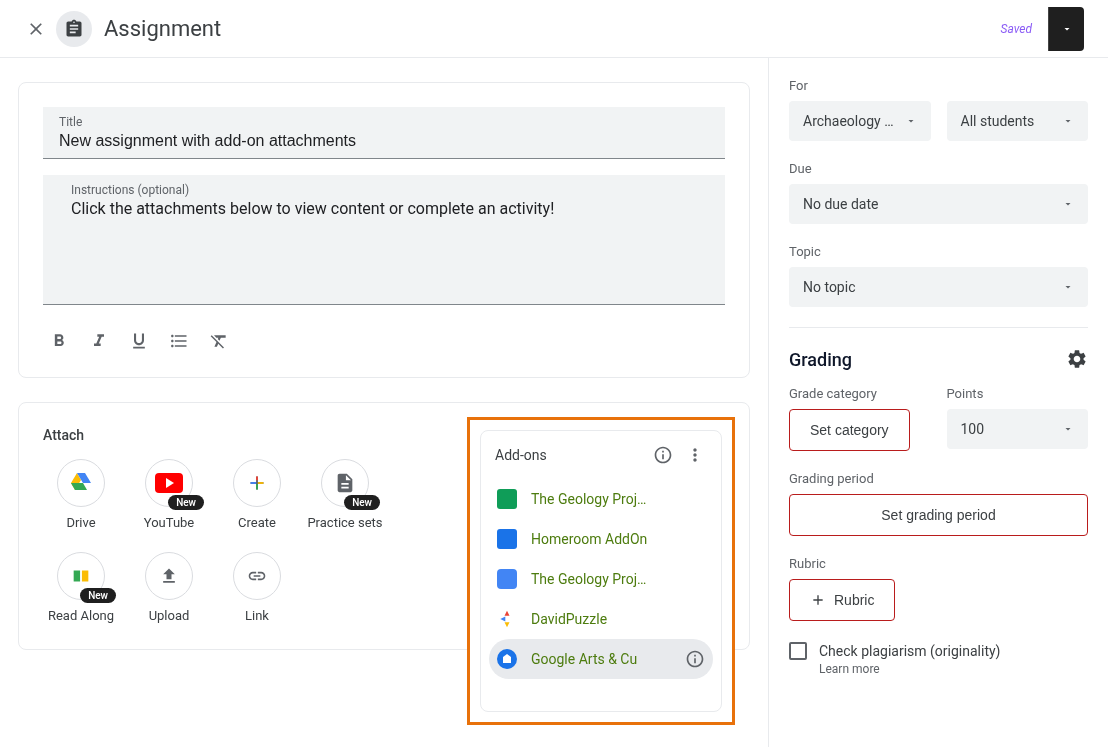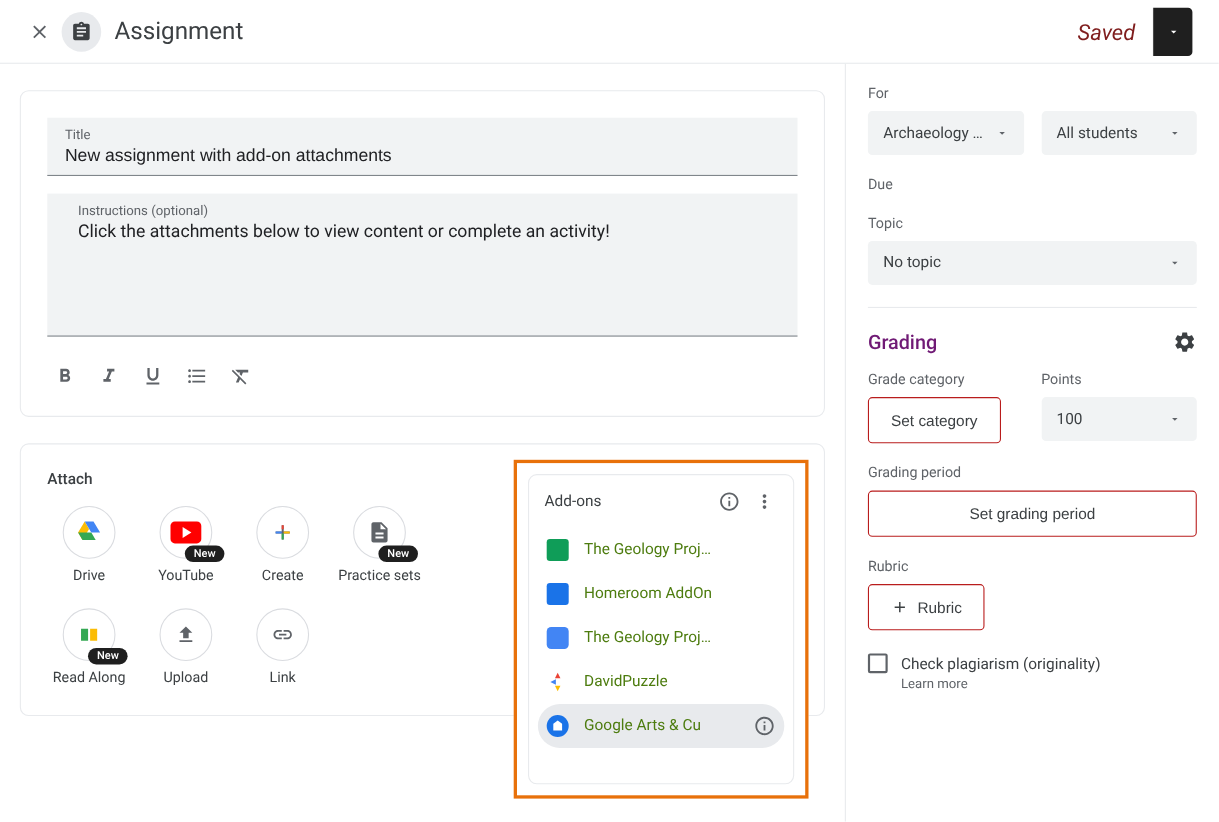--- a/index.html
+++ b/index.html
@@ -4,21 +4,21 @@
   <style>
     * { box-sizing: border-box; margin: 0; padding: 0; }
     body { font-family: 'Google Sans', Roboto, Arial, sans-serif; color: #3c4043; background: #fff; width: 1108px; height: 747px; overflow: hidden; }
     
     
     .header { display: flex; align-items: center; height: 58px; padding: 0 24px; border-bottom: 1px solid #e8eaed; }
     .close-btn { width: 24px; height: 24px; display: flex; align-items: center; justify-content: center; cursor: pointer; color: #5f6368; margin-right: 8px; }
     .assignment-icon { width: 36px; height: 36px; border-radius: 50%; background: #e8eaed; display: flex; align-items: center; justify-content: center; margin-right: 12px; }
     .assignment-icon svg { fill: #5f6368; }
     .header-title { font-size: 22px; color: #3c4043; font-weight: 400; flex: 1; }
-    .saved-text { font-style: italic; color: #7f1d1d; font-size: 20px; margin-right: 16px; }
+    .saved-text { font-style: italic; color: #8b5cf6; font-size: 12px; margin-right: 16px; }
     .assign-btn { background: #1f1f1f; color: #fff; border: none; padding: 0 22px; height: 44px; font-size: 14px; font-weight: 500; border-radius: 4px 0 0 4px; cursor: pointer; }
     .assign-dropdown { background: #1f1f1f; color: #fff; border: none; border-left: 1px solid #444; width: 36px; height: 44px; display: flex; align-items: center; justify-content: center; border-radius: 0 4px 4px 0; cursor: pointer; }
     
     
     .main { display: flex; height: calc(100% - 58px); }
     .left-col { flex: 1; padding: 24px 18px; overflow-y: auto; }
     .right-col { width: 340px; border-left: 1px solid #e8eaed; padding: 20px; overflow-y: auto; }
     
     
     .card { border: 1px solid #e8eaed; border-radius: 8px; padding: 24px; margin-bottom: 24px; background: #fff; }
@@ -61,21 +61,21 @@
     .sidebar-section { margin-bottom: 20px; }
     .sidebar-label { font-size: 13px; color: #5f6368; margin-bottom: 8px; display: block; }
     .sidebar-row { display: flex; gap: 16px; }
     .select-box { background: #f1f3f4; padding: 12px 14px; border-radius: 4px; display: flex; align-items: center; justify-content: space-between; cursor: pointer; flex: 1; font-size: 14px; color: #3c4043; }
     .select-box .arrow { color: #5f6368; }
     .select-box.truncate span:first-child { white-space: nowrap; overflow: hidden; text-overflow: ellipsis; max-width: 100px; }
     
     .divider { border: none; border-top: 1px solid #e8eaed; margin: 20px 0; }
     
     .grading-header { display: flex; align-items: center; justify-content: space-between; margin-bottom: 16px; }
-    .grading-title { font-size: 18px; font-weight: 500; color: #701a75; }
+    .grading-title { font-size: 18px; font-weight: 500; color: #0f172a; }
     .gear-icon { color: #3c4043; cursor: pointer; }
     
     .outline-btn { border: 1px solid #b91c1c; background: #fff; padding: 12px 20px; border-radius: 4px; font-size: 14px; color: #3c4043; cursor: pointer; display: flex; align-items: center; justify-content: center; gap: 8px; }
     .outline-btn.full { width: 100%; }
     
     .checkbox-row { display: flex; align-items: flex-start; gap: 12px; }
     .checkbox { width: 18px; height: 18px; border: 2px solid #5f6368; border-radius: 2px; cursor: pointer; flex-shrink: 0; margin-top: 1px; }
     .checkbox-text { font-size: 14px; color: #3c4043; }
     .learn-more { font-size: 12px; color: #5f6368; display: block; margin-top: 2px; }
     
@@ -296,20 +296,26 @@
           <span>All students</span>
           <svg class="arrow" width="12" height="12" viewBox="0 0 24 24">
               <path fill="currentColor" d="M7 10l5 5 5-5z"></path>
             </svg>
         </div>
       </div>
     </div>
 
     <div class="sidebar-section">
       <span class="sidebar-label">Due</span>
+      <div class="select-box">
+        <span>No due date</span>
+        <svg class="arrow" width="12" height="12" viewBox="0 0 24 24">
+            <path fill="currentColor" d="M7 10l5 5 5-5z"></path>
+          </svg>
+      </div>
     </div>
 
     <div class="sidebar-section">
       <span class="sidebar-label">Topic</span>
       <div class="select-box">
         <span>No topic</span>
         <svg class="arrow" width="12" height="12" viewBox="0 0 24 24">
             <path fill="currentColor" d="M7 10l5 5 5-5z"></path>
           </svg>
       </div>

